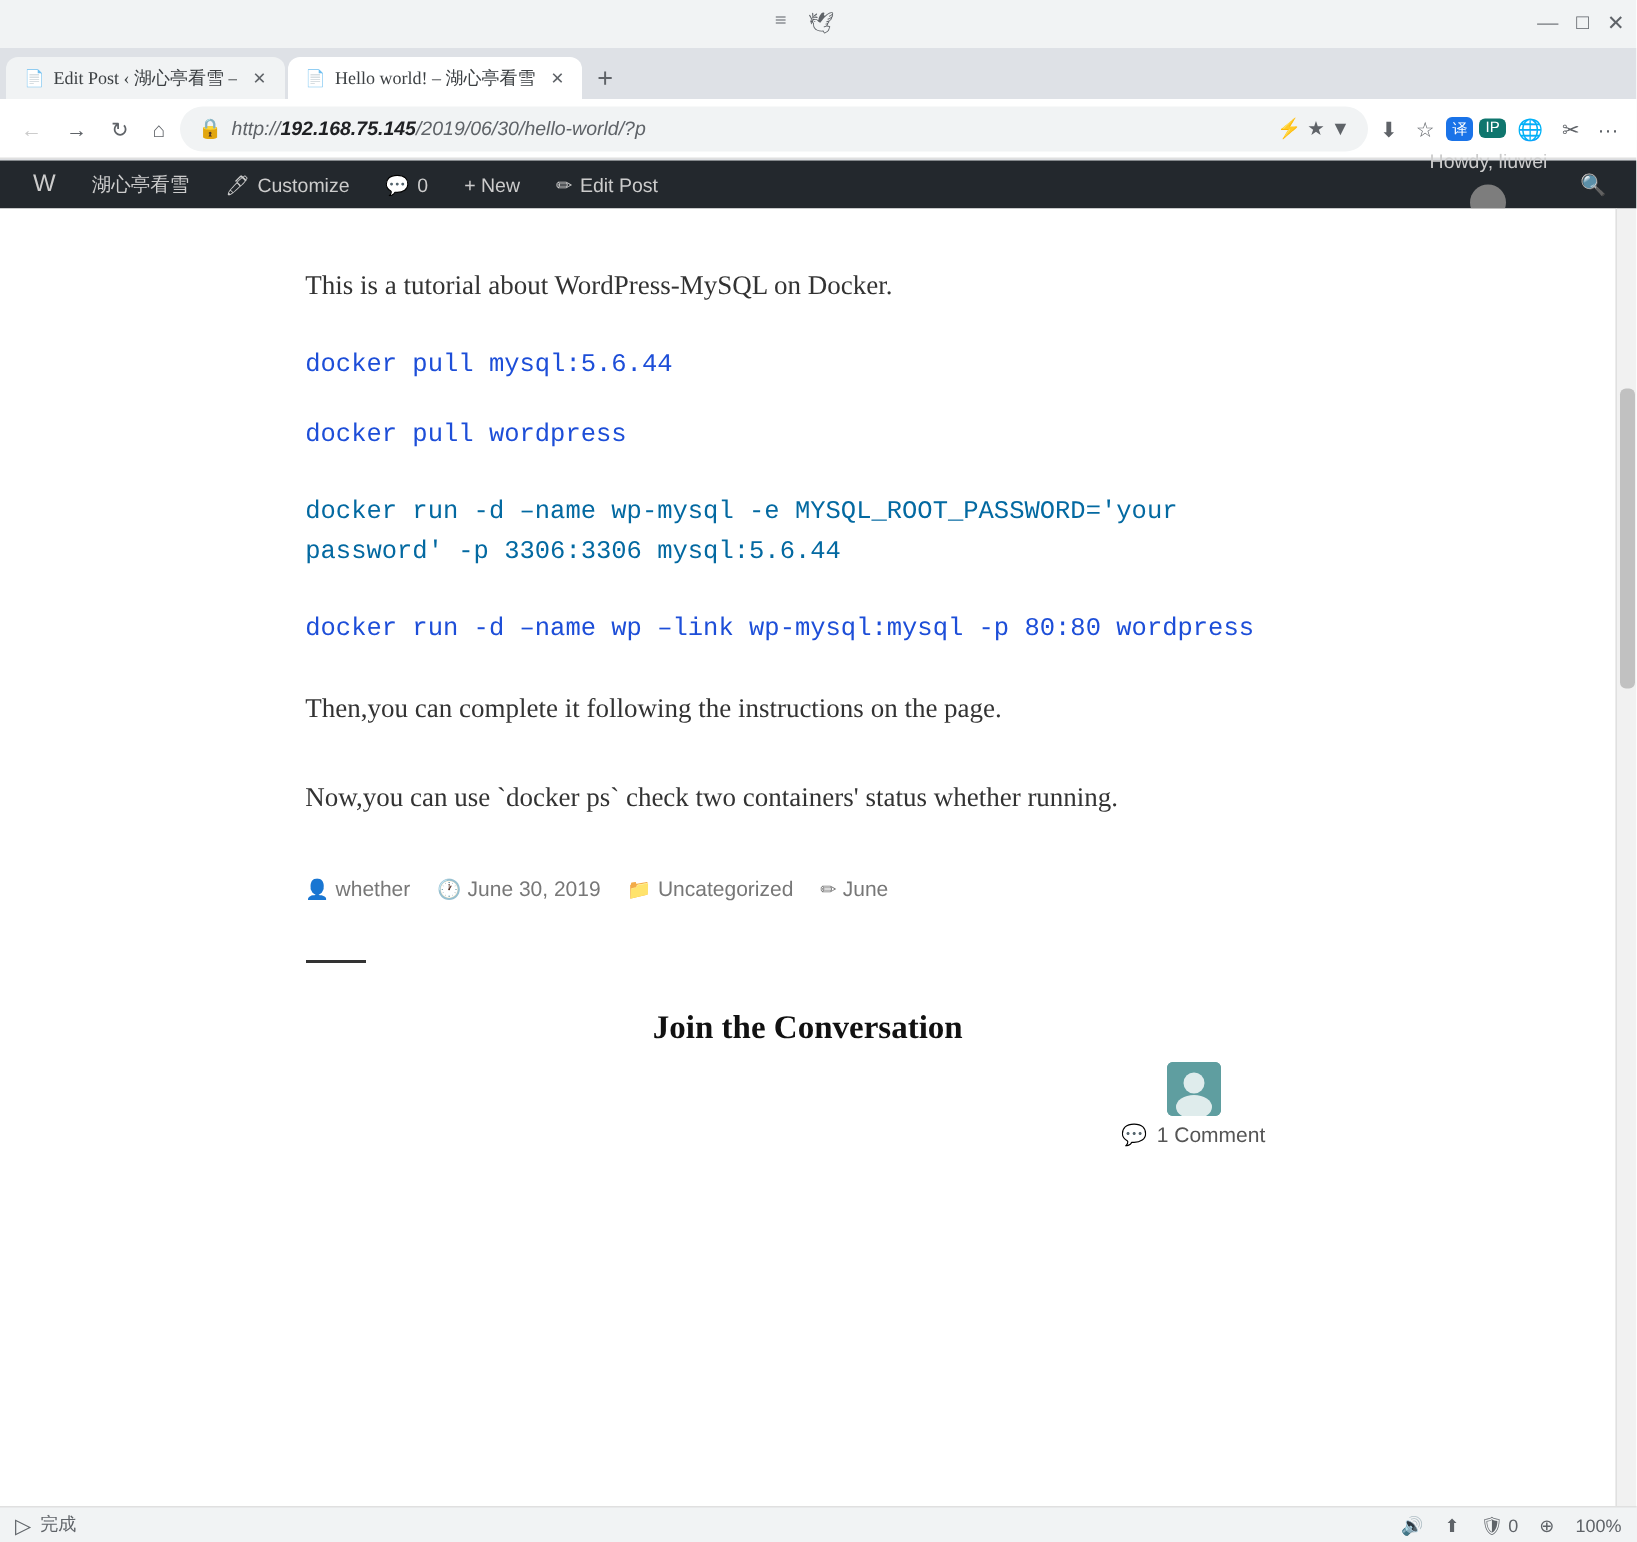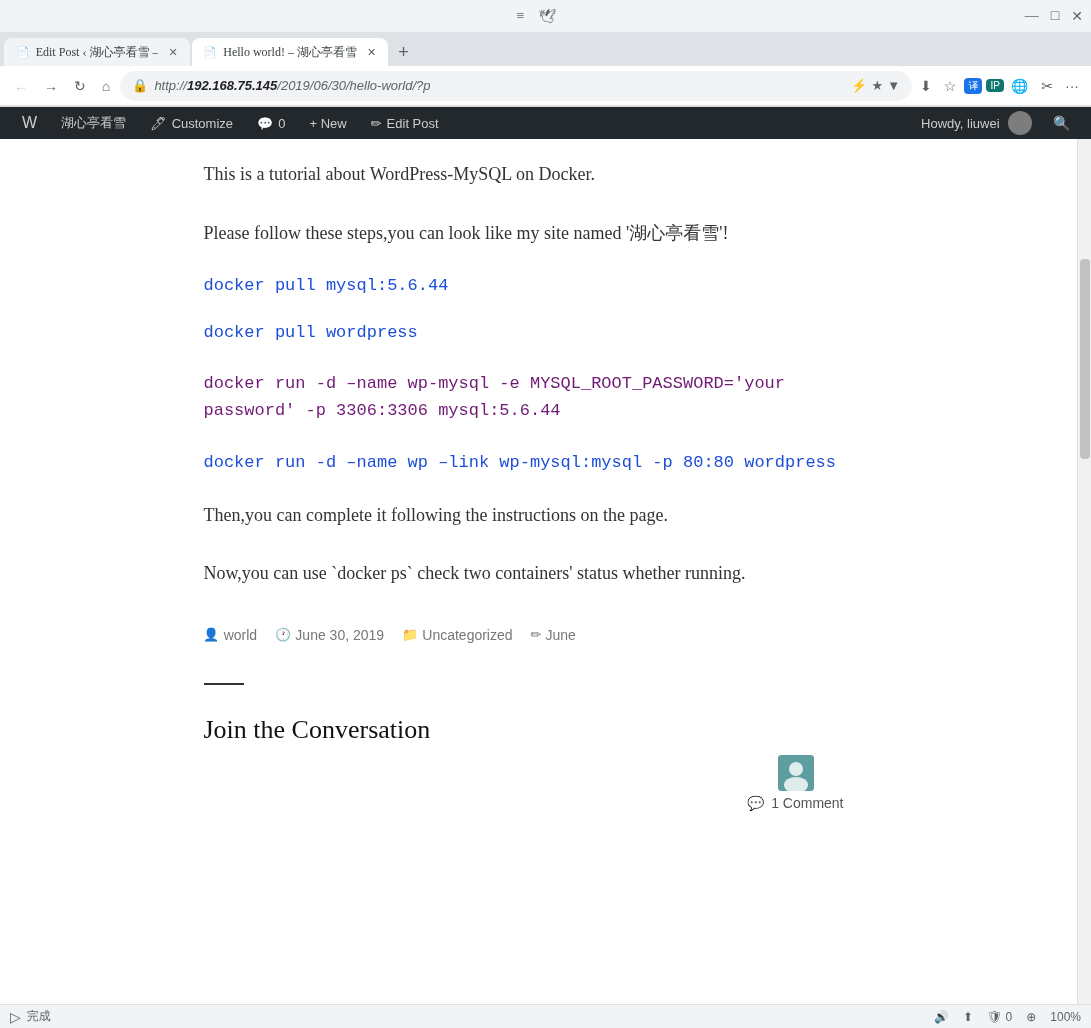--- a/index.html
+++ b/index.html
@@ -196,20 +196,21 @@
       align-items: center;
     }
     .howdy-section {
       display: flex;
       align-items: center;
       gap: 8px;
       padding: 0 12px;
       cursor: pointer;
       color: #ccc;
       font-size: 13px;
+      flex-direction: column;
     }
     .howdy-section .avatar-placeholder {
       width: 24px;
       height: 24px;
       background: #7d7d7d;
       border-radius: 50%;
       display: inline-block;
     }
     .search-icon-wp {
       padding: 0 10px;
@@ -241,21 +242,21 @@
       background: #c1c1c1;
       border-radius: 4px;
       position: absolute;
       top: 120px;
       height: 200px;
     }
 
     
     .post-content {
       max-width: 750px;
-      margin: 0 auto;
+      margin: 16px auto;
       padding: 0 40px;
     }
     .post-paragraph {
       font-family: 'Georgia', serif;
       font-size: 18px;
       line-height: 1.7;
       color: #333;
       margin-bottom: 28px;
     }
     .post-code {
@@ -293,24 +294,25 @@
     }
 
     
     .join-conversation {
       padding: 10px 40px 20px 40px;
       max-width: 750px;
       margin: 0 auto;
     }
     .join-title {
       font-family: 'Georgia', serif;
-      font-size: 26px;
-      font-weight: normal;
+      font-size: 22px;
+      font-weight: bold;
       color: #111;
       margin-bottom: 10px;
+      text-align: center;
     }
     .comment-count {
       display: flex;
       align-items: center;
       gap: 6px;
       font-family: Arial, sans-serif;
       font-size: 14px;
       color: #555;
     }
     .commenter-avatar {
@@ -434,32 +436,31 @@
     </span>
     <span class="search-icon-wp">🔍</span>
   </div>
 </div>
 
 <div class="page-wrapper">
   <div class="main-content">
     <div class="post-content">
 
       <p class="post-paragraph">This is a tutorial about WordPress-MySQL on Docker.</p>
-      <p class="post-paragraph">Please follow these steps,you can look like my site named '湖心亭看雪'!</p>
       <span class="post-code">docker pull mysql:5.6.44</span>
       <span class="post-code">docker pull wordpress</span>
-      <span class="post-code" style="display:block;margin-bottom:28px;font-family:'Courier New',monospace;font-size:17px;color:#701a75;line-height:1.6;">docker run -d –name wp-mysql -e MYSQL_ROOT_PASSWORD='your password' -p 3306:3306 mysql:5.6.44</span>
+      <span class="post-code" style="display:block;margin-bottom:28px;font-family:'Courier New',monospace;font-size:17px;color:#0369a1;line-height:1.6;">docker run -d –name wp-mysql -e MYSQL_ROOT_PASSWORD='your password' -p 3306:3306 mysql:5.6.44</span>
       <span class="post-code">docker run -d –name wp –link wp-mysql:mysql -p 80:80 wordpress</span>
       <p class="post-paragraph">Then,you can complete it following the instructions on the page.</p>
       <p class="post-paragraph">Now,you can use `docker ps` check two containers' status whether running.</p>
 
       <div class="post-meta">
         <a>
           <span class="meta-icon">👤</span>
-          <span>world</span>
+          <span>whether</span>
         </a>
         <a>
           <span class="meta-icon">🕐</span>
           <span>June 30, 2019</span>
         </a>
         <a>
           <span class="meta-icon">📁</span>
           <span>Uncategorized</span>
         </a>
         <a>

